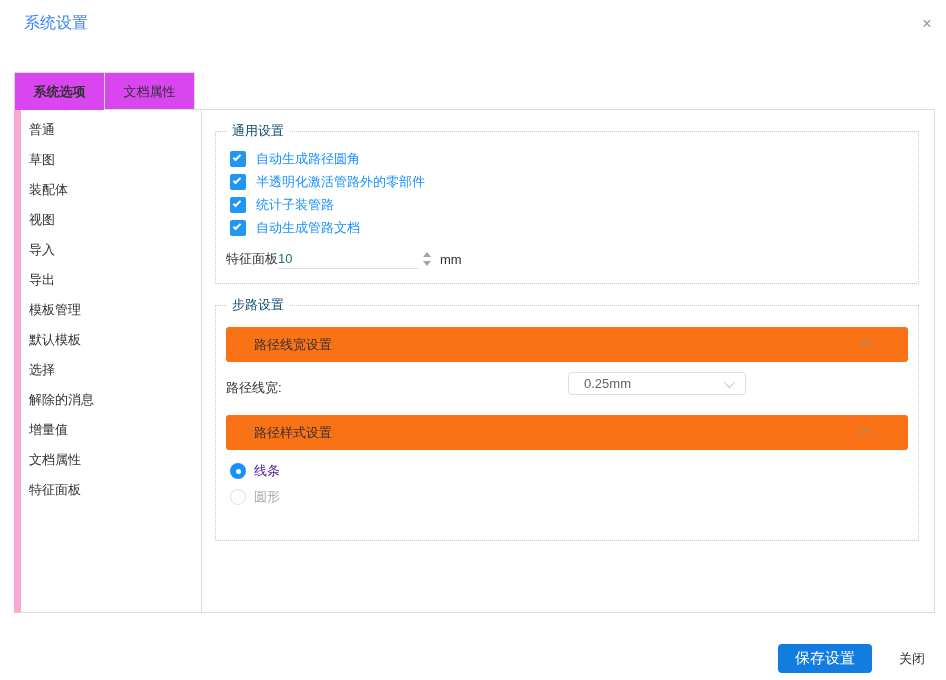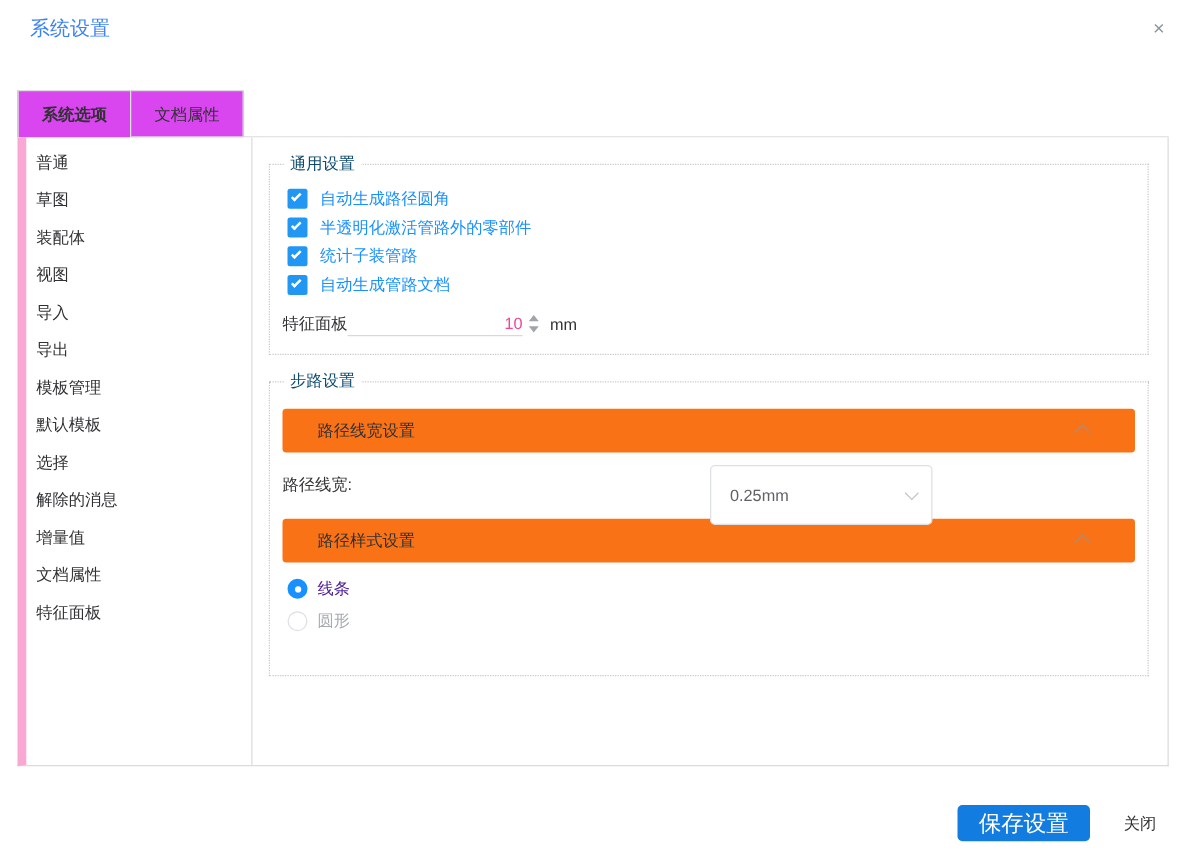--- a/index.html
+++ b/index.html
@@ -36,59 +36,59 @@
   .cb-row { display:flex; align-items:center; height:23px; padding-left:4px; }
   .checkbox { width:16px; height:16px; background:#2196f3; border-radius:2px;
     position:relative; margin-right:10px; cursor:pointer; flex:none; }
   .check-icon { position:absolute; left:5px; top:2px; width:4px; height:8px;
     border-right:2px solid #fff; border-bottom:2px solid #fff; transform:rotate(45deg); }
   .cb-label { color:#1890ff; cursor:pointer; }
 
   
   .len-row { display:flex; align-items:center; margin-top:8px; height:24px; }
   .len-input { width:140px; border:none; border-bottom:1px solid #d9d9d9; outline:none;
-    text-align:right; font-size:13px; color:#ec4899; background:transparent; padding:2px 0;
+    text-align:left; font-size:13px; color:#0f766e; background:transparent; padding:2px 0;
     font-family:inherit; }
   .spinner { display:flex; flex-direction:column; margin-left:5px; gap:4px; cursor:pointer; }
   .spin-up { width:0; height:0; border-left:4px solid transparent; border-right:4px solid transparent;
     border-bottom:5px solid #a0a4ab; }
   .spin-down { width:0; height:0; border-left:4px solid transparent; border-right:4px solid transparent;
     border-top:5px solid #a0a4ab; }
   .len-unit { margin-left:9px; }
 
   
   .collapse-bar { height:35px; background:#f97316; border-radius:3px; display:flex;
     align-items:center; justify-content:space-between; padding:0 39px 0 28px;
     cursor:pointer; margin-top:6px; }
   .chev-up { width:9px; height:9px; border-top:1.5px solid #8f959e; border-right:1.5px solid #8f959e;
     transform:rotate(-45deg) translateY(2px); }
   .lw-row { position:relative; height:32px; margin:10px 0 11px 0; }
   .lw-label { position:absolute; left:0; top:50%; transform:translateY(-50%); }
-  .select-box { position:absolute; left:342px; top:0; width:178px; height:48px;
+  .select-box { position:absolute; left:342px; top:0; width:178px; height:23px;
     border:1px solid #dcdfe6; border-radius:4px; background:#fff; display:flex;
     align-items:center; justify-content:space-between; padding:0 13px 0 15px;
     color:#606266; cursor:pointer; }
   .chev-down { width:8px; height:8px; border-bottom:1.5px solid #c0c4cc; border-right:1.5px solid #c0c4cc;
     transform:rotate(45deg) translateY(-2px); }
 
   .radio-row { display:flex; align-items:center; height:26px; padding-left:4px; }
   .radio-group { margin-top:8px; padding-bottom:18px; }
   .radio { width:16px; height:16px; border-radius:50%; margin-right:8px; flex:none;
     position:relative; cursor:pointer; }
   .radio-on { background:#1890ff; }
   .radio-dot { position:absolute; left:5.5px; top:5.5px; width:5px; height:5px;
     border-radius:50%; background:#fff; }
   .radio-off { border:1px solid #dcdfe6; background:#fff; }
   .radio-label-on { color:#4c1d95; cursor:pointer; }
   .radio-label-off { color:#a8abb2; cursor:pointer; }
 
   
   .footer { position:absolute; top:644px; right:21px; display:flex; align-items:center; gap:27px; }
   .save-btn { background:#127ce0; color:#fff; border:none; border-radius:4px; height:29px;
-    padding:0 17px; font-size:18px; cursor:pointer; font-family:inherit; }
+    padding:0 17px; font-size:15px; cursor:pointer; font-family:inherit; }
   .close-text { color:#303133; cursor:pointer; }
 </style>
 </head>
 <body>
 
 <div class="dialog-title">系统设置</div>
 <div class="close-btn">×</div>
 
 <div class="tabs">
   <div class="tab tab-active">系统选项</div>

